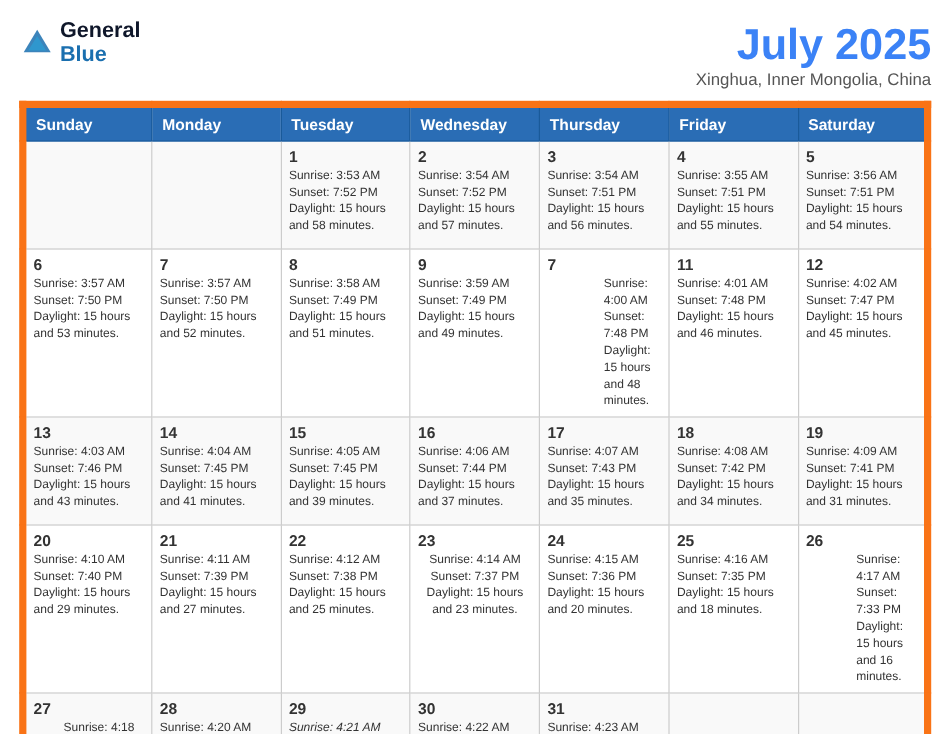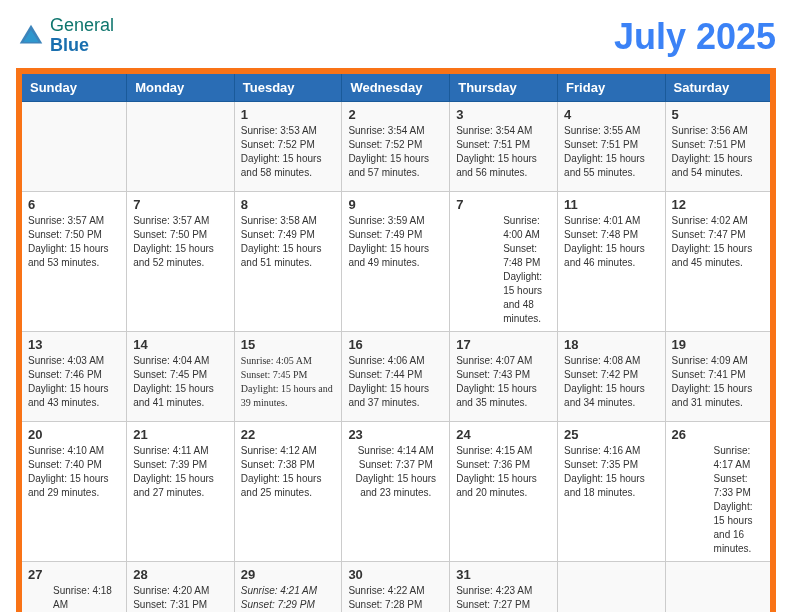--- a/index.html
+++ b/index.html
@@ -94,26 +94,27 @@
 </head>
 <body>
 
 <div class="header">
   <div class="logo">
     <svg class="logo-icon" viewBox="0 0 40 40" xmlns="http://www.w3.org/2000/svg">
       <polygon points="20,5 35,30 5,30" fill="#1a6faf" opacity="0.85"></polygon>
       <polygon points="20,12 30,28 10,28" fill="#2a9fd6" opacity="0.7"></polygon>
     </svg>
     <div class="logo-text">
-      <span style="font-size:18px;font-weight:normal;color:#0f766e;">General</span>
+      <span style="font-size:18px;font-weight:bold;color:#0f172a;">General</span>
       <span style="font-size:18px;font-weight:bold;color:#1a6faf;">Blue</span>
     </div>
   </div>
   <div class="title-block">
     <div class="title-month">July 2025</div>
+    <div class="title-location">Xinghua, Inner Mongolia, China</div>
   </div>
 </div>
 
 <table class="calendar">
   <thead>
     <tr>
       <th>Sunday</th>
       <th>Monday</th>
       <th>Tuesday</th>
       <th>Wednesday</th>
@@ -209,21 +210,21 @@
 Daylight: 15 hours and 43 minutes.</div>
         </td>
         <td>
           <span class="day-num">14</span>
           <div class="day-info" style="white-space: pre-line;">Sunrise: 4:04 AM
 Sunset: 7:45 PM
 Daylight: 15 hours and 41 minutes.</div>
         </td>
         <td>
           <span class="day-num">15</span>
-          <div class="day-info" style="white-space: pre-line; font-family: Liberation Serif, serif;">Sunrise: 4:05 AM
+          <div class="day-info" style="white-space: pre-line;">Sunrise: 4:05 AM
 Sunset: 7:45 PM
 Daylight: 15 hours and 39 minutes.</div>
         </td>
         <td>
           <span class="day-num">16</span>
           <div class="day-info" style="white-space: pre-line;">Sunrise: 4:06 AM
 Sunset: 7:44 PM
 Daylight: 15 hours and 37 minutes.</div>
         </td>
         <td>

